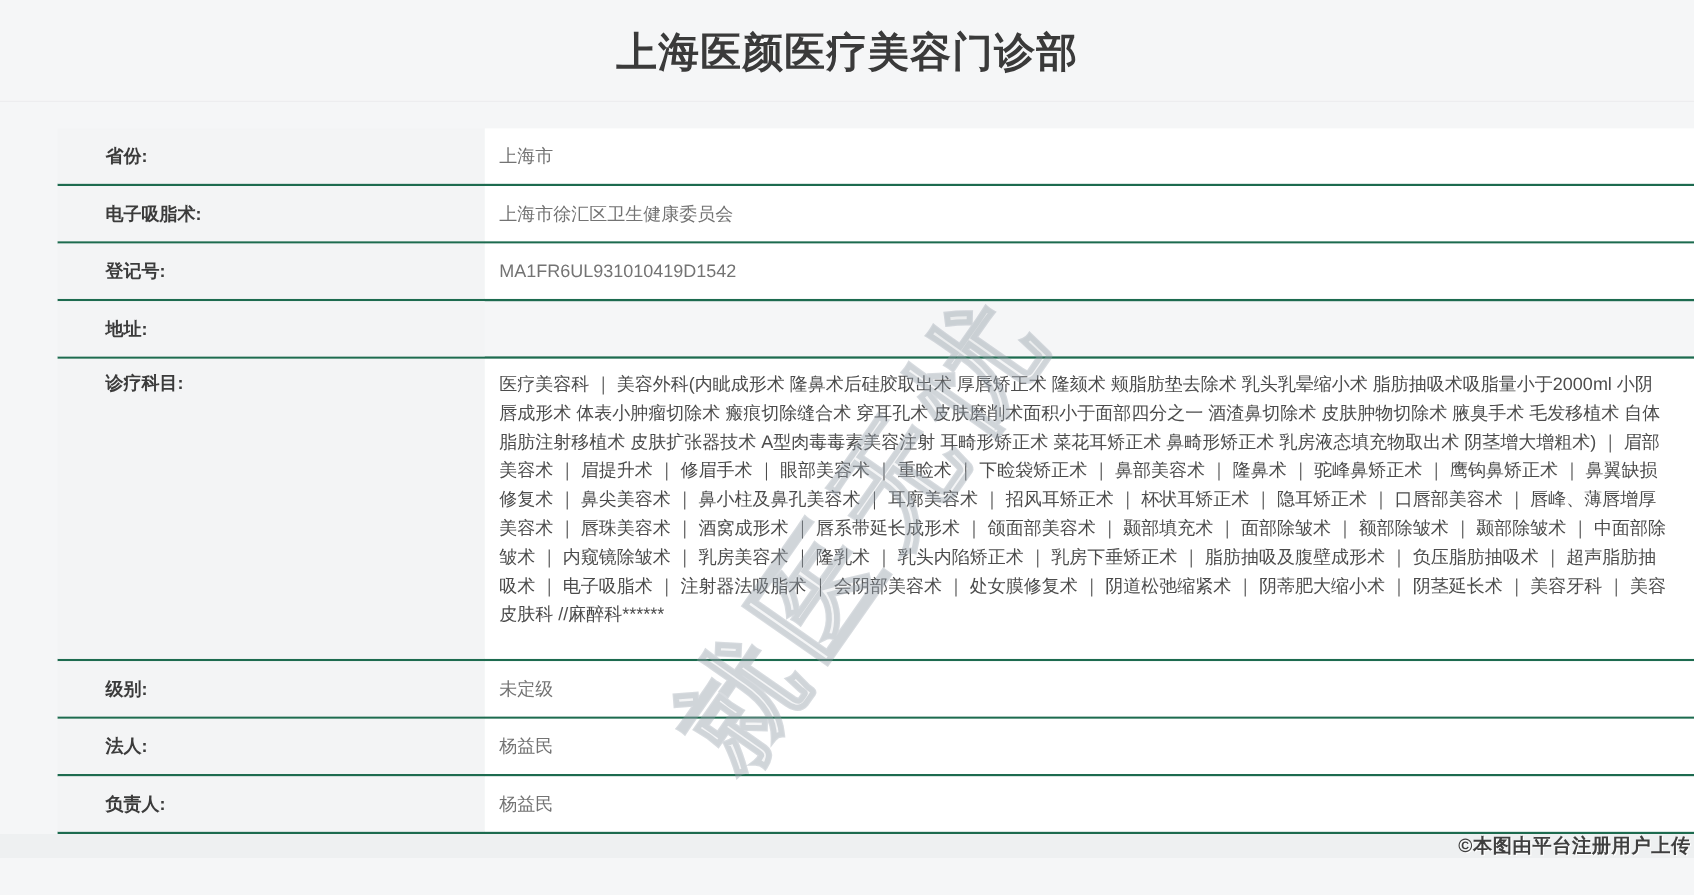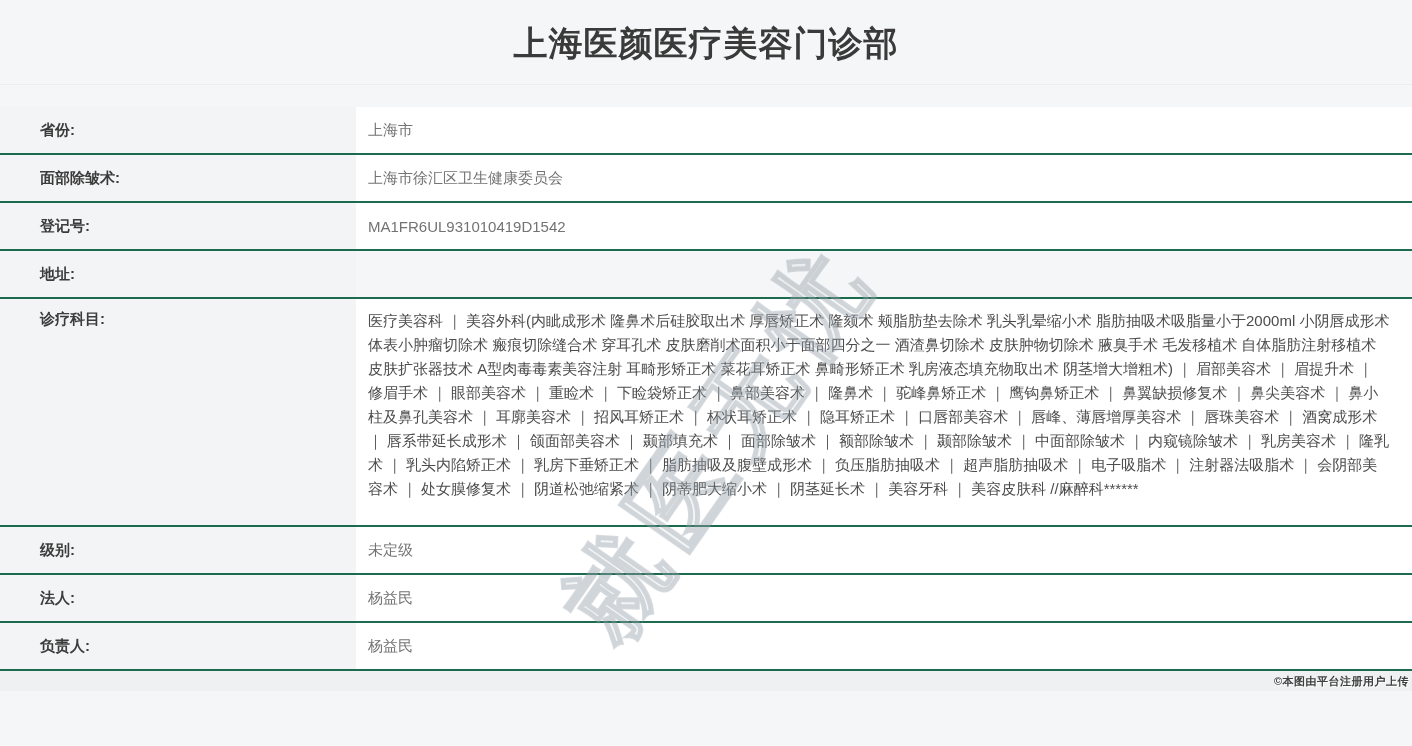--- a/index.html
+++ b/index.html
@@ -30,20 +30,21 @@
     position:absolute;
     left:0;top:84px;width:100%;height:1px;
     background:#ededef;
   }
   
   .row{
     display:flex;
     min-height:46px;
     border-bottom:2px solid #1d6b4f;
     align-items:center;
+    margin-left:48px;
   }
   .row .label{
     width:356px;
     flex:0 0 356px;
     background:#f3f4f5;
     align-self:stretch;
     display:flex;
     align-items:center;
     padding-left:40px;
     box-sizing:border-box;
@@ -79,21 +80,21 @@
   }
   
   .footer-band{
     height:20px;
     background:#eef0f1;
     display:flex;
     justify-content:flex-end;
     align-items:center;
   }
   .footer-note{
-    font-size:11px;
+    font-size:16px;
     font-weight:bold;
     color:#3f3f3f;
     padding-right:3px;
     text-shadow:1px 1px 0 rgba(255,255,255,0.9);
     letter-spacing:0.5px;
   }
   
   .watermark{
     position:absolute;
     left:420px;top:375px;
@@ -118,21 +119,21 @@
     <div class="page-title">上海医颜医疗美容门诊部</div>
     <div class="title-subline"></div>
   </div>
 
   <div>
       <div class="row">
         <div class="label">省份:</div>
         <div class="value">上海市</div>
       </div>
       <div class="row">
-        <div class="label">面部除皱术:</div>
+        <div class="label">电子吸脂术:</div>
         <div class="value">上海市徐汇区卫生健康委员会</div>
       </div>
       <div class="row">
         <div class="label">登记号:</div>
         <div class="value">MA1FR6UL931010419D1542</div>
       </div>
       <div class="row">
         <div class="label">地址:</div>
       </div>
       <div class="row tall">

